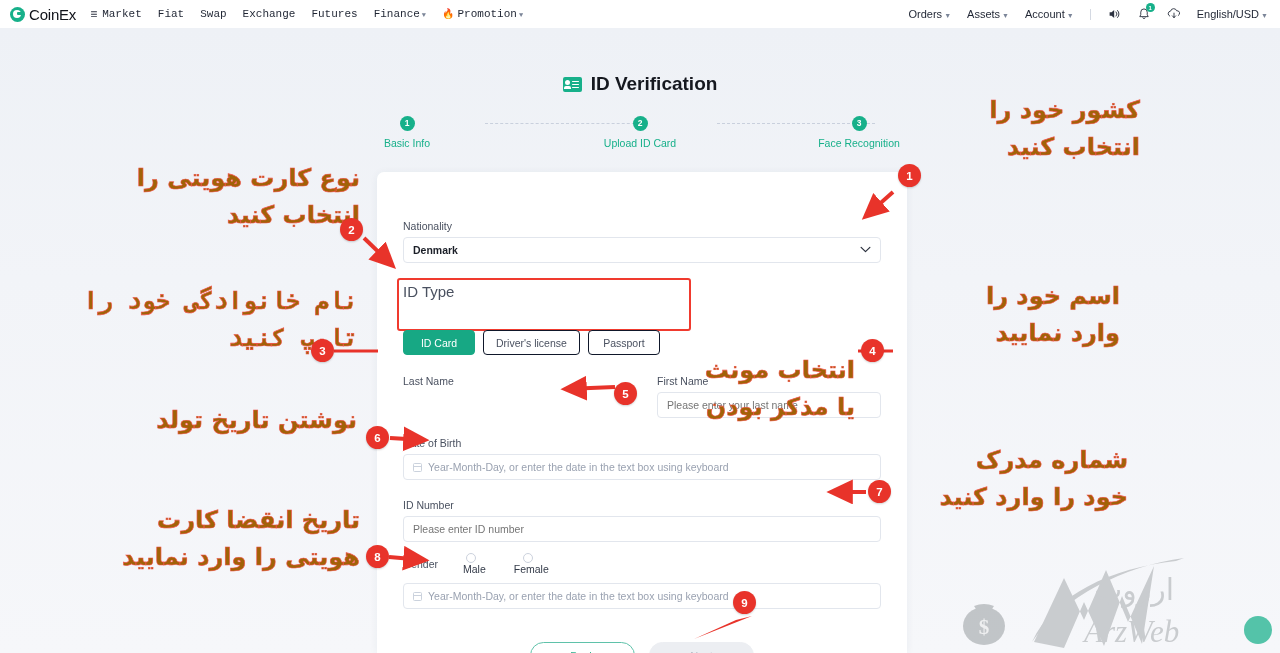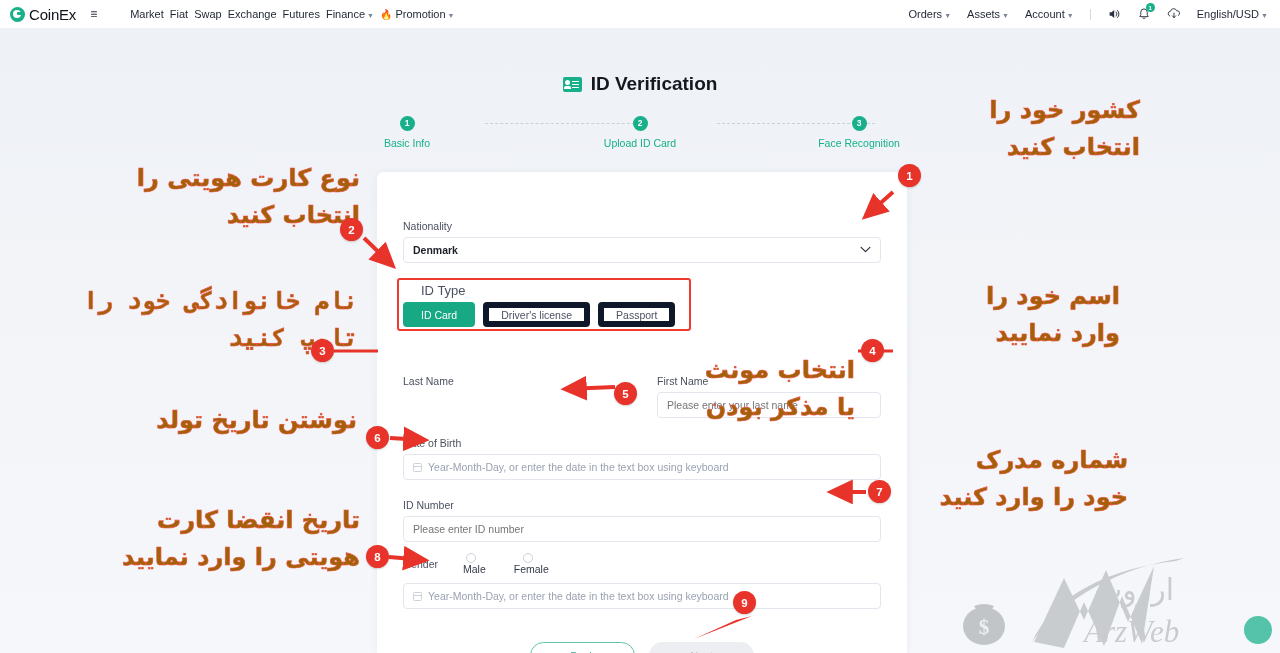--- a/index.html
+++ b/index.html
@@ -32,21 +32,21 @@
   .brand-mark:before{
     content:""; position:absolute; left:7px; top:5.5px;
     width:6px;height:3px;background:#17b08a; border-radius:1px;
     z-index:2;
   }
   .brand-name{
     font-size:15px;font-weight:400;color:#10131a;margin-left:4px;
     letter-spacing:-.2px;
   }
   .ham{ margin-left:14px; color:#2c3240; font-size:12px; line-height:1;}
-  .nav-links{ display:flex; align-items:center; margin-left:33px; gap:6px;}
+  .nav-links{ display:flex; align-items:center; margin-left:5px; gap:16px;font-family:Liberation Mono, monospace;}
   .nav-link{
     font-size:11px;color:#1f2533;white-space:nowrap;
     display:flex;align-items:center;gap:2px;cursor:pointer;
   }
   .caret{ font-size:7px; color:#7b8598; position:relative; top:1px;}
   .fire{ color:#f5a623; font-size:10px; margin-right:1px;}
   .nav-right{
     margin-left:auto; display:flex; align-items:center; gap:16px;
     margin-right:12px;
   }
@@ -132,26 +132,26 @@
     content:"";position:absolute;left:0;top:2px;width:7px;height:1px;background:#cbd2dd;
   }
 
   .row-nat{ position:absolute; left:26px; top:48px; width:478px; }
 
   
   .idtype-box{
     position:absolute;left:20px;top:106px;width:294px;height:53px;
     border:2px solid #f03a2e;border-radius:3px;
   }
-  .idtype-label{ position:absolute;left:44px;top:111px;font-size:13px;color:#4a5160;}
+  .idtype-label{ position:absolute;left:26px;top:111px;font-size:15px;color:#4a5160;}
   .idtype-btns{ position:absolute;left:26px;top:130px;display:flex;gap:8px;}
   .pill{
-    height:25px;min-width:72px;border-radius:4px;border:6px solid #0f172a;
+    height:25px;min-width:72px;border-radius:4px;border:1px solid #0f172a;
     font-size:10.5px;color:#4a5160;display:flex;align-items:center;justify-content:center;
-    padding:0 12px;background:#fff;cursor:pointer;white-space:nowrap;
+    padding:0 12px;background:#fff;cursor:pointer;white-space:nowrap;margin-top:28px;
   }
   .pill.active{ background:#17a884;border-color:#17a884;color:#fff;}
 
   .name-row{ position:absolute;left:26px;top:178px;width:478px;display:flex;gap:30px;}
   .name-col{ width:224px;margin-top:25px; }
 
   .gender-row{
     position:absolute;left:26px;top:381px;display:flex;align-items:center;gap:0;
   }
   .gender-row .gl{ font-size:10.5px;color:#4a5160;width:60px;}

